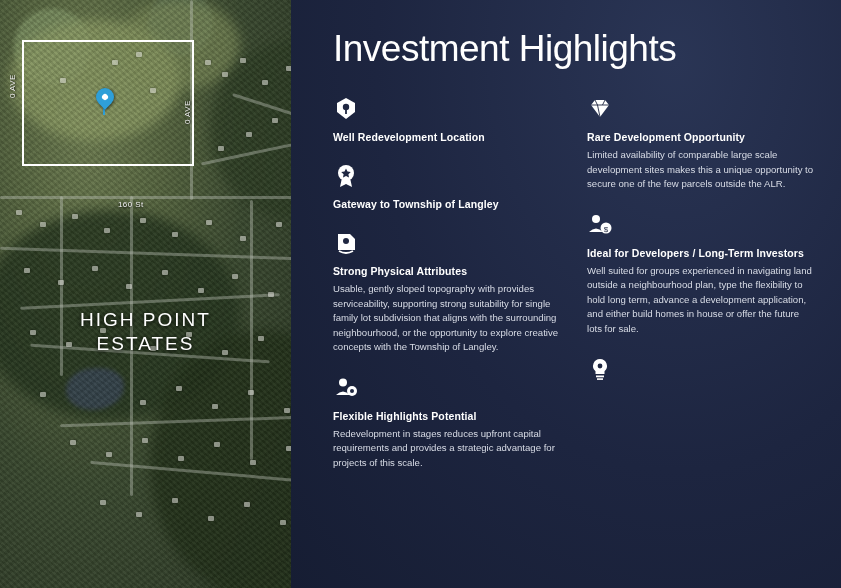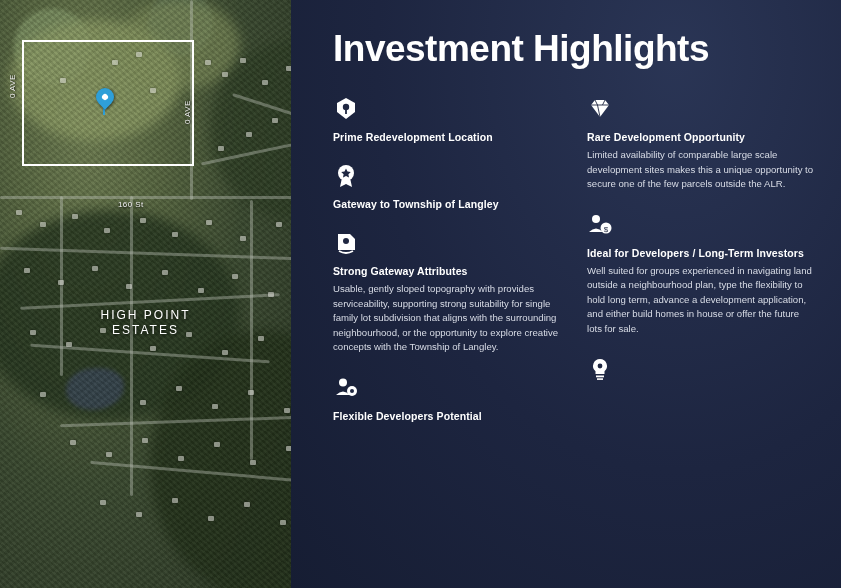--- a/index.html
+++ b/index.html
@@ -126,21 +126,21 @@
     transform-origin: left top;
   }
   .label-198 { left: 118px; top: 200px; }
 
   .estate-label {
     position: absolute;
     left: 0; right: 0;
     top: 308px;
     text-align: center;
     color: #ffffff;
-    font-size: 12px;
+    font-size: 19px;
     letter-spacing: 2px;
     line-height: 1.25;
     text-shadow: 0 1px 4px rgba(0,0,0,.95);
   }
 
   
   .accent-bar {
     position: absolute;
     left: 349px;
     top: 0;
@@ -160,21 +160,21 @@
     content: "";
     position: absolute;
     inset: 0;
     background: radial-gradient(ellipse at 70% 10%, #2a3555 0%, #1d2540 55%, #161d33 100%);
   }
   .content-inner { position: relative; }
 
   .title {
     color: #ffffff;
     font-size: 37px;
-    font-weight: bold;
+    font-weight: normal;
     letter-spacing: -0.5px;
     margin: 6px 0 26px 14px;
   }
 
   .cols {
     display: flex;
     gap: 26px;
     padding-left: 14px;
   }
   .col { width: 228px; }
@@ -320,21 +320,21 @@
         <div class="col">
 
           <div class="item">
             <div class="item-icon">
               <svg width="26" height="26" viewBox="0 0 26 26" fill="none">
                 <path d="M13 2 L22 7 L22 16 L13 23 L4 16 L4 7 Z" fill="#ffffff"></path>
                 <circle cx="13" cy="11" r="3.2" fill="#1f2741"></circle>
                 <path d="M13 13.5 L13 18" stroke="#1f2741" stroke-width="1.8"></path>
               </svg>
             </div>
-            <div class="item-title">Prime Redevelopment Location</div>
+            <div class="item-title">Well Redevelopment Location</div>
           </div>
 
           <div class="item">
             <div class="item-icon">
               <svg width="26" height="26" viewBox="0 0 26 26" fill="none">
                 <circle cx="13" cy="10" r="8" fill="#ffffff"></circle>
                 <path d="M13 5.5 l1.5 3 3.3.4 -2.4 2.3 .6 3.3 -3-1.6 -3 1.6 .6-3.3 -2.4-2.3 3.3-.4z" fill="#1f2741"></path>
                 <path d="M8.5 17 L7 24 L13 21 L19 24 L17.5 17" fill="#ffffff"></path>
               </svg>
             </div>
@@ -342,34 +342,35 @@
           </div>
 
           <div class="item">
             <div class="item-icon">
               <svg width="26" height="26" viewBox="0 0 26 26" fill="none">
                 <path d="M5 4 H17 L22 9 V20 H5 Z" fill="#ffffff"></path>
                 <circle cx="13" cy="11" r="3" fill="#1f2741"></circle>
                 <path d="M6 21 q7 4 14 0" stroke="#ffffff" stroke-width="1.8" fill="none"></path>
               </svg>
             </div>
-            <div class="item-title">Strong Gateway Attributes</div>
+            <div class="item-title">Strong Physical Attributes</div>
             <div class="item-body">Usable, gently sloped topography with provides serviceability, supporting strong suitability for single family lot subdivision that aligns with the surrounding neighbourhood, or the opportunity to explore creative concepts with the Township of Langley.</div>
           </div>
 
           <div class="item">
             <div class="item-icon">
               <svg width="26" height="26" viewBox="0 0 26 26" fill="none">
                 <circle cx="10" cy="7.5" r="4" fill="#ffffff"></circle>
                 <path d="M3 20 q7-7 14 0 z" fill="#ffffff"></path>
                 <circle cx="19" cy="16" r="5" fill="#ffffff"></circle>
                 <circle cx="19" cy="16" r="2" fill="#1f2741"></circle>
               </svg>
             </div>
-            <div class="item-title">Flexible Developers Potential</div>
+            <div class="item-title">Flexible Highlights Potential</div>
+            <div class="item-body">Redevelopment in stages reduces upfront capital requirements and provides a strategic advantage for projects of this scale.</div>
           </div>
 
         </div>
 
         <div class="col">
 
           <div class="item">
             <div class="item-icon">
               <svg width="26" height="26" viewBox="0 0 26 26" fill="none">
                 <path d="M4 9 L8 4 H18 L22 9 L13 21 Z" fill="#ffffff"></path>

